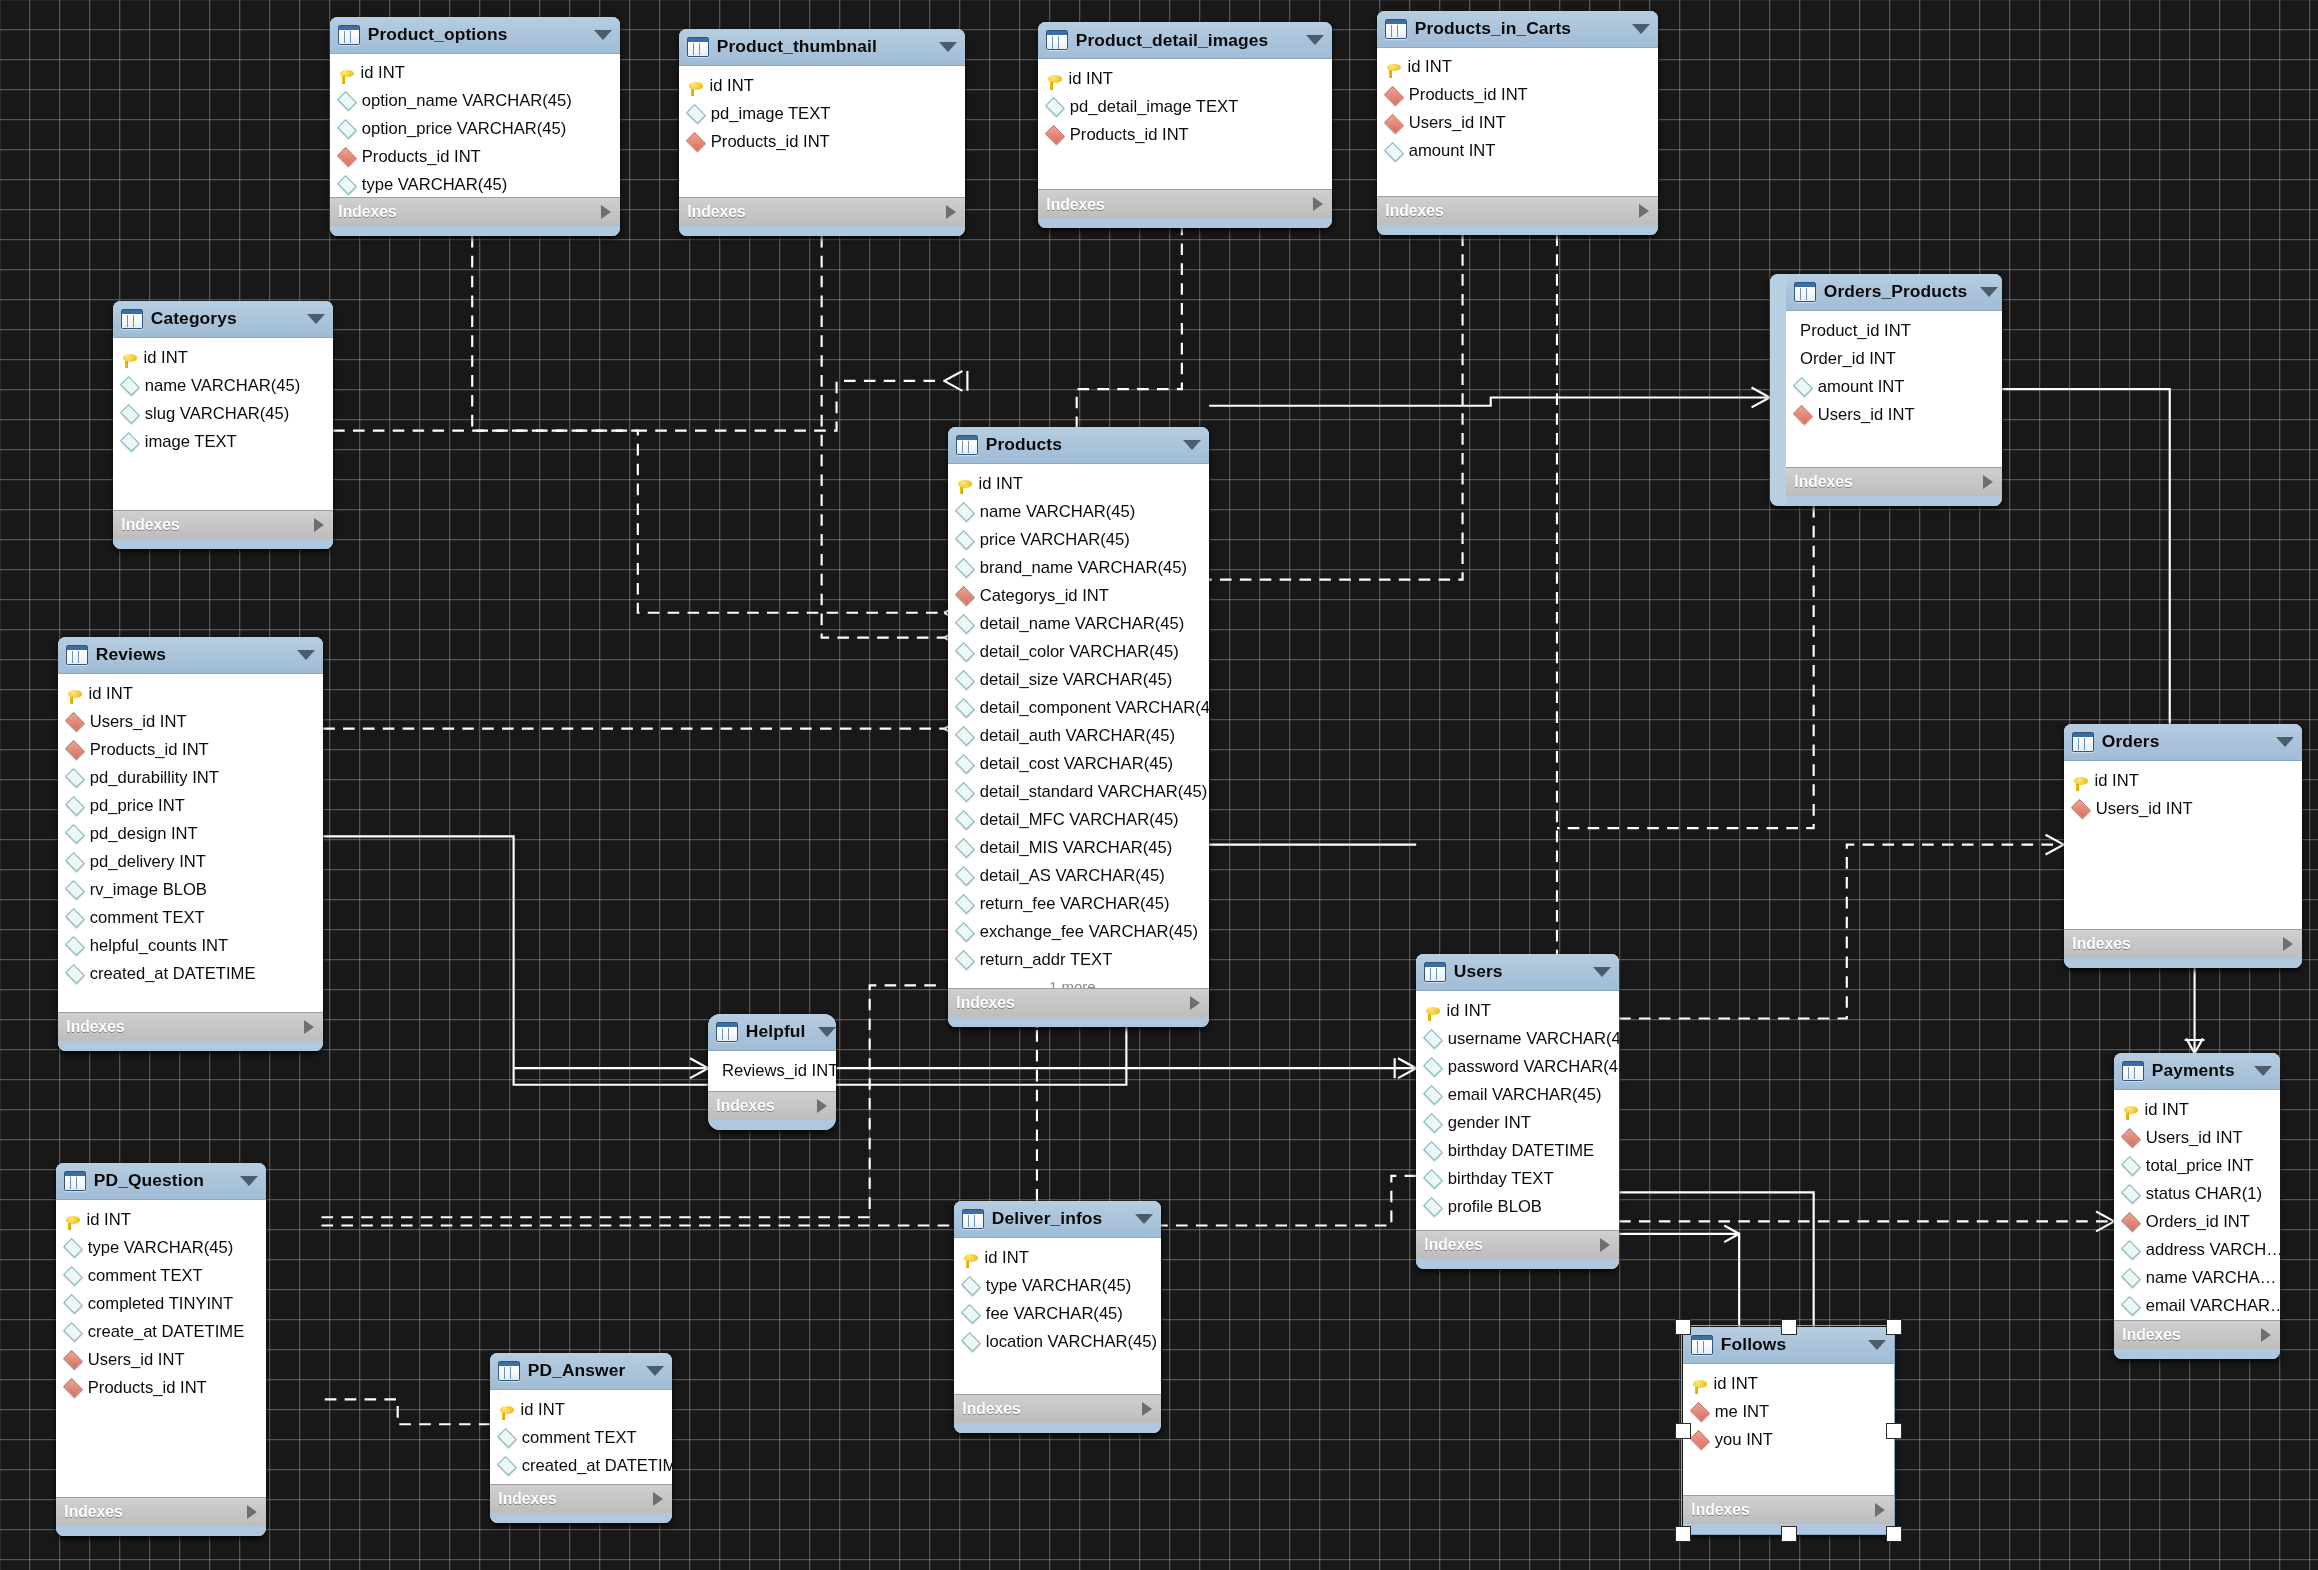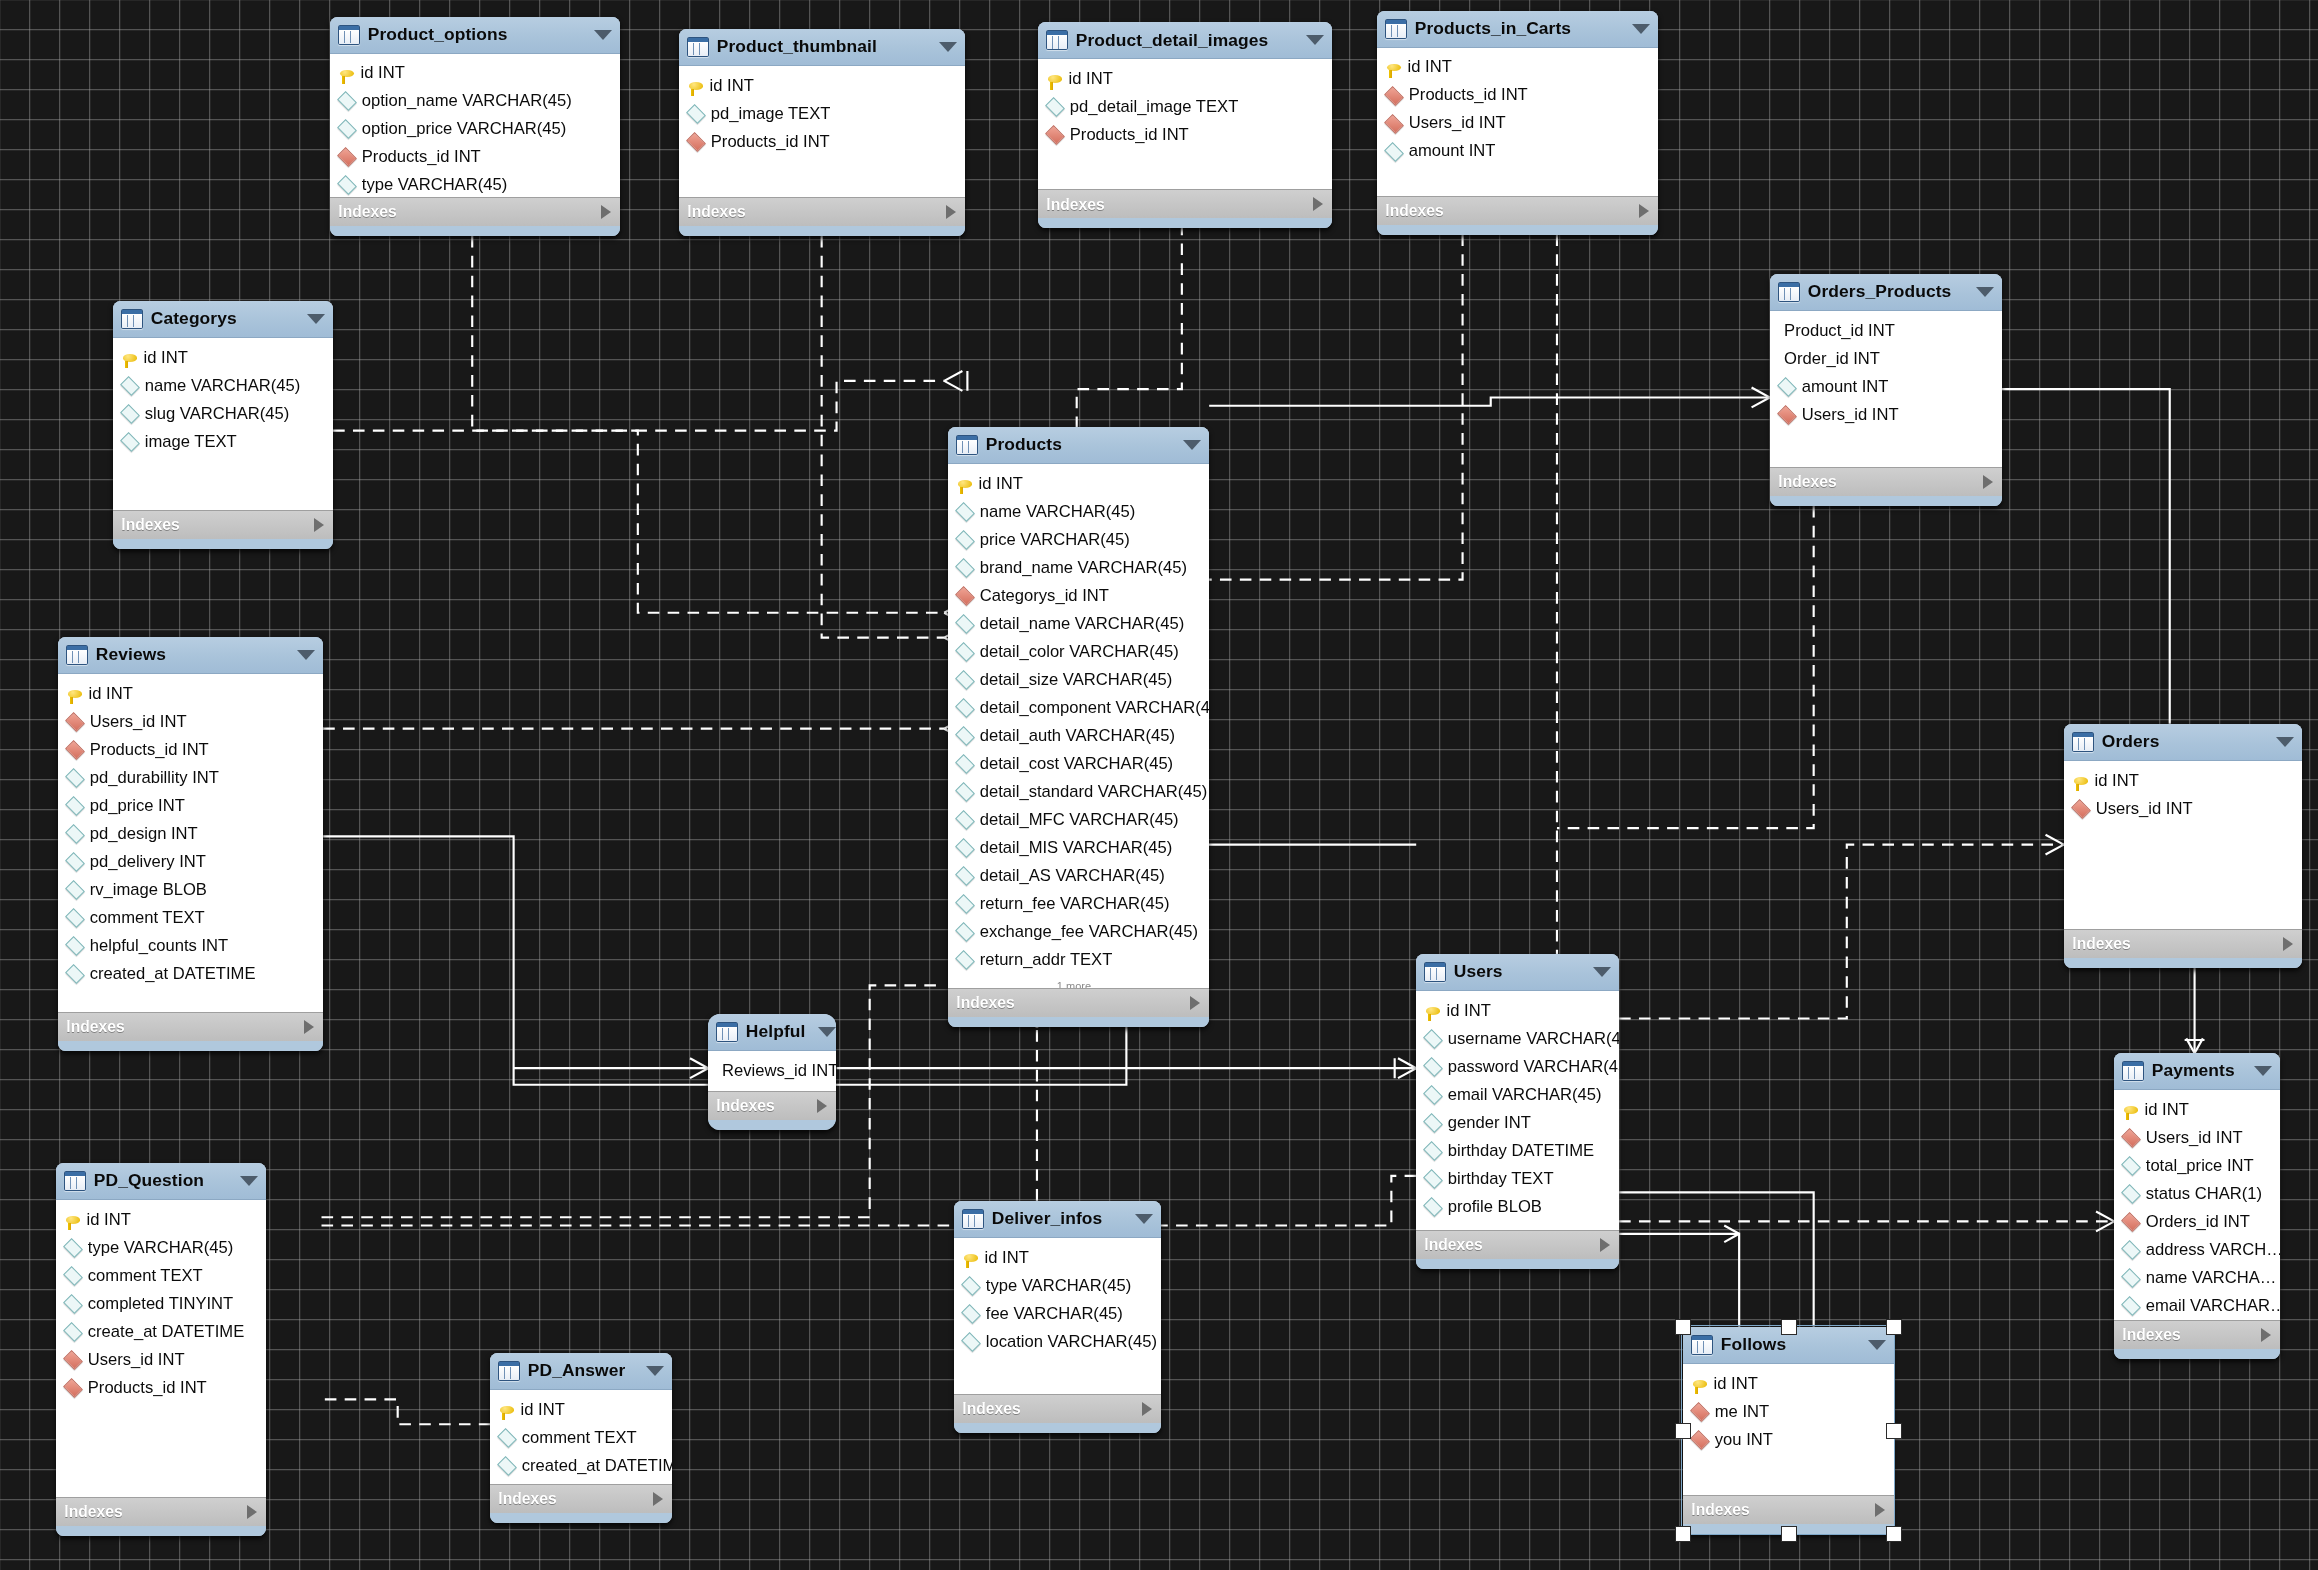--- a/index.html
+++ b/index.html
@@ -62,21 +62,21 @@
   .tbl .body{
     background:#fff;flex:1;padding:5.8px 0 3.3px 0;overflow:hidden;
   }
   .tbl .col{
     display:flex;align-items:center;gap:6.6px;
     height:28px;padding:0 6.6px 0 7.5px;
     font-size:16.6px;color:#0b0b0b;white-space:nowrap;
   }
   .tbl .col .lbl{line-height:1;}
   .tbl .more{
-    text-align:center;font-size:11px;color:#8a8a8a;height:25px;line-height:25px;
+    text-align:center;font-size:15px;color:#8a8a8a;height:25px;line-height:25px;
   }
   .tbl .idx{
     flex:0 0 28px;height:28px;
     background:linear-gradient(to bottom,#cfcfcf,#bdbdbd);
     border-top:0.8px solid #9f9f9f;
     display:flex;align-items:center;justify-content:space-between;
     padding:0 9px 0 8.3px;
   }
   .tbl .idx .itxt{
     font-size:15.7px;font-weight:bold;color:#fff;text-shadow:0 0.8px 0 rgba(0,0,0,.35);
@@ -295,21 +295,21 @@
           <span class="ic diamond"></span>
           <span class="lbl">amount INT</span>
         </div>
       </div>
       <div class="idx">
         <span class="itxt">Indexes</span>
         <span class="iarw"></span>
       </div>
       <div class="foot"></div>
     </div>
-    <div class="tbl" style="left: 1770px; top: 274px; width: 232px; height: 232px;">
+    <div class="tbl" style="left: 1770px; top: 274px; width: 232px; height: 232px; padding-left: 16px;">
       <div class="hdr">
         <span class="tico"></span>
         <span class="tname">Orders_Products</span>
         <span class="caret"></span>
       </div>
       <div class="body">
         <div class="col">
           <span class="ic none"></span>
           <span class="lbl">Product_id INT</span>
         </div>

